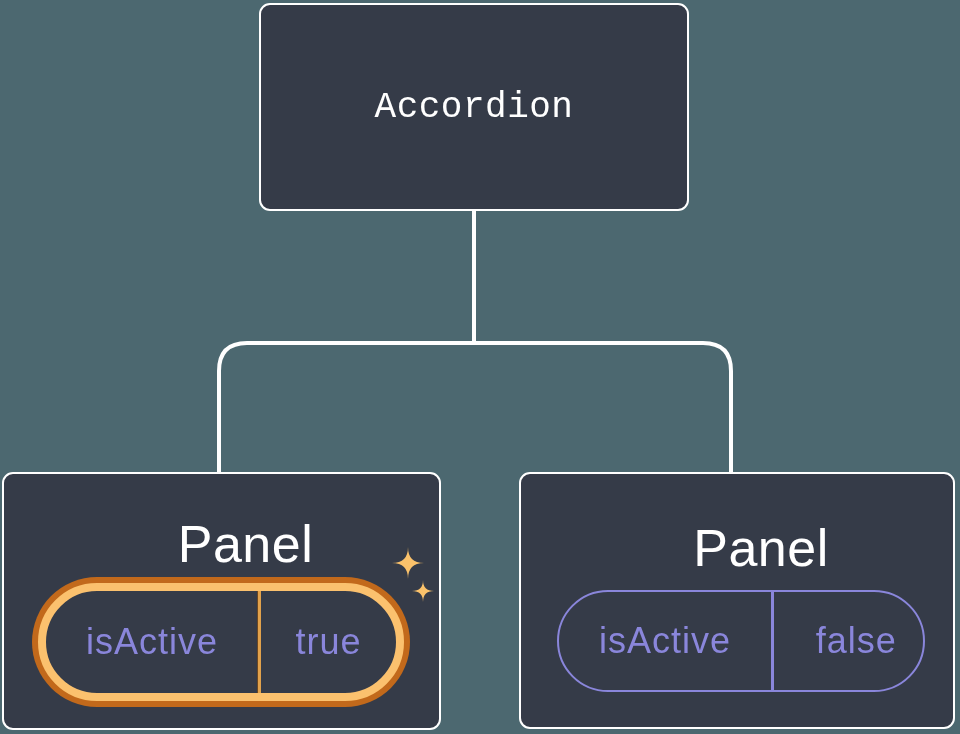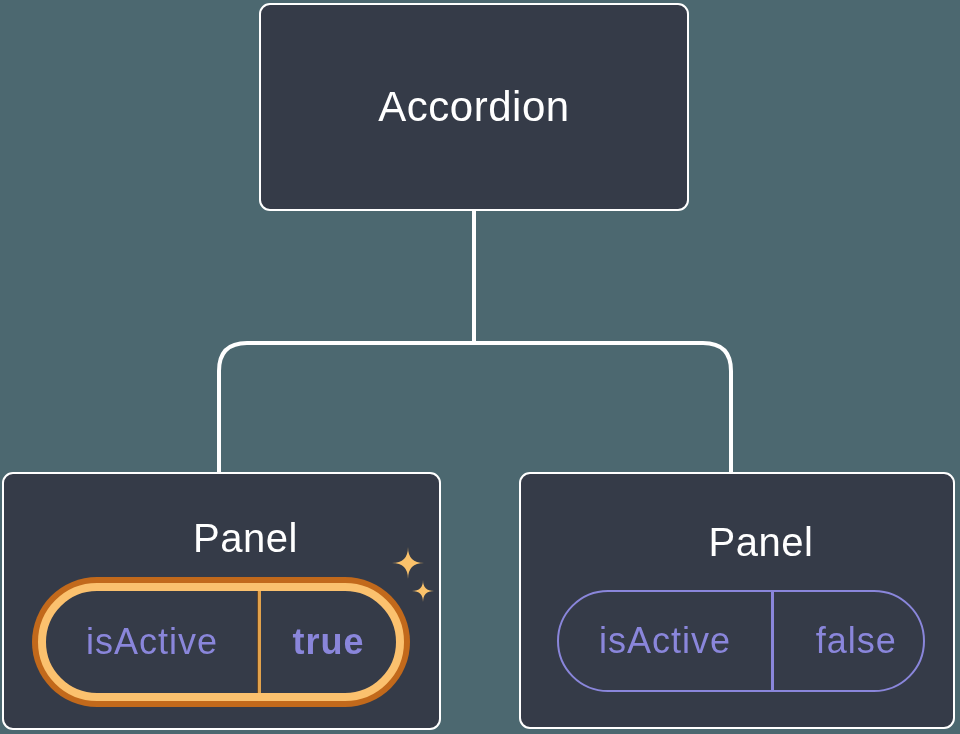--- a/index.html
+++ b/index.html
@@ -30,32 +30,33 @@
     background:var(--node-fill);
     border:2.5px solid var(--node-border);
     border-radius:11px;
   }
   .node-root{
     left:259px;top:3px;width:430px;height:208px;
     display:flex;align-items:center;justify-content:center;
   }
   .root-label{
     color:var(--title-text);
-    font-size:42px;
+    font-size:36px;
     font-weight:500;
     letter-spacing:.5px;
+    font-family:Liberation Mono, monospace;
   }
   .node-panel-left{left:2px;top:472px;width:439px;height:258px;}
   .node-panel-right{left:519px;top:472px;width:436px;height:257px;}
 
   .panel-title{
     position:absolute;left:0;width:100%;
     text-align:center;
     color:var(--title-text);
-    font-size:40px;
+    font-size:52px;
     font-weight:500;
     letter-spacing:.5px;
     line-height:1;
     padding-left:48px;
   }
   .node-panel-left .panel-title{top:44px;}
   .node-panel-right .panel-title{top:48px;}
 
   .pill{
     position:absolute;
@@ -63,21 +64,21 @@
     align-items:stretch;
     background:var(--node-fill);
   }
   .pill .key,.pill .val{
     display:flex;align-items:center;justify-content:center;
     color:var(--state-text);
     font-size:36px;
     letter-spacing:1px;
     line-height:1;
   }
-  .pill .val.bold{font-weight:700;}
+  .pill .val.bold{font-weight:400;}
 
   
   .pill-active{
     left:34px;top:109px;width:366px;height:118px;
     border:8px solid var(--highlight-inner);
     border-radius:62px;
     box-shadow:0 0 0 6px var(--highlight-outer);
   }
   .pill-active .key{width:212px;}
   .pill-active .val{flex:1;}

